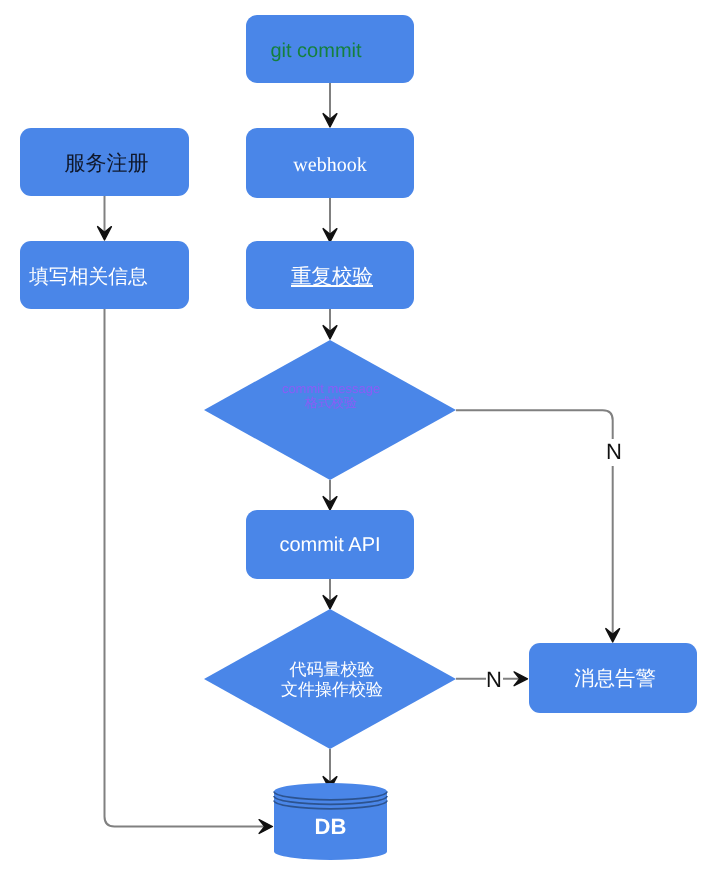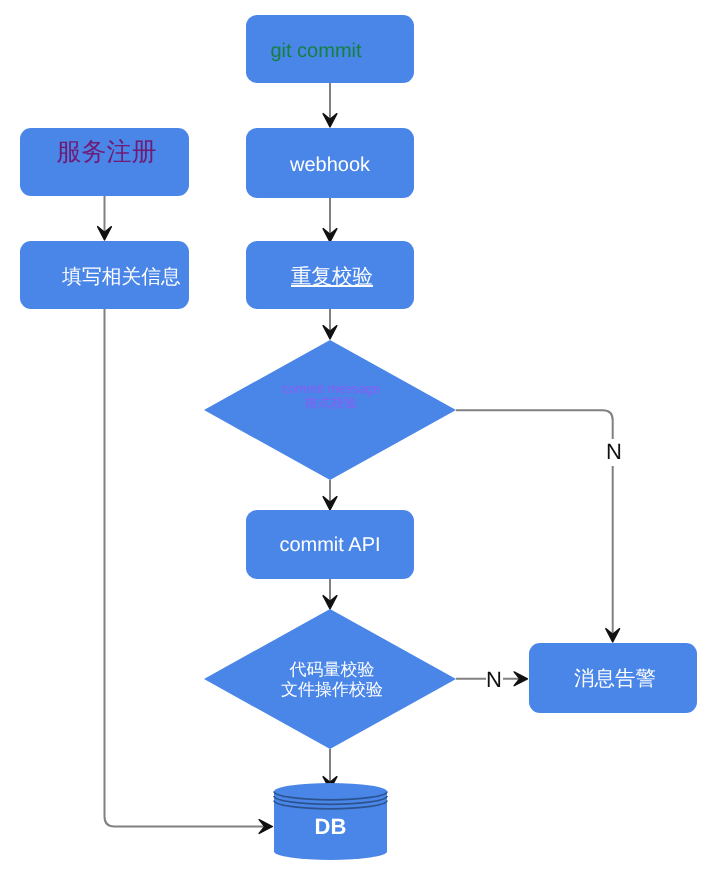--- a/index.html
+++ b/index.html
@@ -80,24 +80,24 @@
       <path class="cyl" d="M 274 791.4 L 274 851.6 A 56.5 8.4 0 0 0 387 851.6 L 387 791.4 A 56.5 8.4 0 0 0 274 791.4 Z" fill="#4a86e8"></path>
       <path class="ring" d="M 274 791.4 A 56.5 8.4 0 0 0 387 791.4" stroke="#2c5390"></path>
       <path class="ring" d="M 274 795.9 A 56.5 8.4 0 0 0 387 795.9" stroke="#2c5390"></path>
       <path class="ring" d="M 274 800.4 A 56.5 8.4 0 0 0 387 800.4" stroke="#2c5390"></path>
     </g>
   </svg>
 
   <div id="label-layer">
 
     <div class="nodelabel" style="left: 246px; top: 17px; width: 140px; height: 68px; font-size: 20px; color: #15803d;">git commit</div>
-    <div class="nodelabel" style="left: 246px; top: 130px; width: 168px; height: 70px; font-size: 20px; color: rgb(255, 255, 255);">webhook</div>
+    <div class="nodelabel" style="left: 246px; top: 130px; width: 168px; height: 70px; font-size: 20px; color: rgb(255, 255, 255); font-family: Liberation Serif, serif;">webhook</div>
     <div class="nodelabel" style="left: 248px; top: 242px; width: 168px; height: 68px; font-size: 20.5px; color: rgb(255, 255, 255); text-decoration: underline;">重复校验</div>
-    <div class="nodelabel" style="left: 22px; top: 118px; width: 169px; height: 68px; font-size: 25px; color: #701a75;">服务注册</div>
-    <div class="nodelabel" style="left: 37px; top: 243px; width: 169px; height: 68px; font-size: 19.8px; color: rgb(255, 255, 255);">填写相关信息</div>
+    <div class="nodelabel" style="left: 22px; top: 130px; width: 169px; height: 68px; font-size: 21px; color: #0f172a;">服务注册</div>
+    <div class="nodelabel" style="left: 4px; top: 243px; width: 169px; height: 68px; font-size: 19.8px; color: rgb(255, 255, 255);">填写相关信息</div>
     <div class="nodelabel" style="left: 205px; top: 326px; width: 252px; height: 140px; font-size: 13px; line-height: 1.1; color: #8b5cf6;">commit message
 格式校验</div>
     <div class="nodelabel" style="left: 246px; top: 511px; width: 168px; height: 69px; font-size: 20px; color: rgb(255, 255, 255);">commit API</div>
     <div class="nodelabel" style="left: 206px; top: 610px; width: 252px; height: 140px; font-size: 17px; line-height: 1.2; color: rgb(255, 255, 255);">代码量校验
 文件操作校验</div>
     <div class="nodelabel" style="left: 531px; top: 643px; width: 168px; height: 70px; font-size: 20.5px; color: rgb(255, 255, 255);">消息告警</div>
     <div class="nodelabel" style="left: 274px; top: 789px; width: 113px; height: 77px; font-size: 22px; color: rgb(255, 255, 255); font-weight: bold;">DB</div>
 
     <div class="edgelabel" style="left: 606px; top: 438.5px; width: 16px; height: 27px; font-size: 22px; color: rgb(17, 17, 17); background: rgb(255, 255, 255);">N</div>
     <div class="edgelabel" style="left: 485.5px; top: 669px; width: 17px; height: 22px; font-size: 22px; color: rgb(17, 17, 17); background: rgb(255, 255, 255);">N</div>

